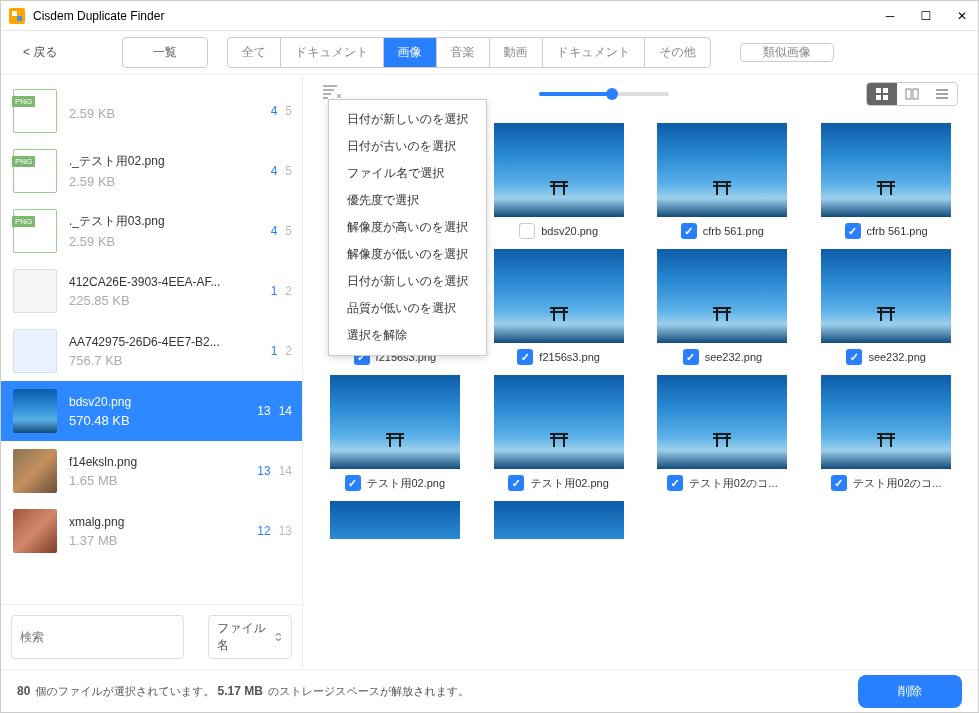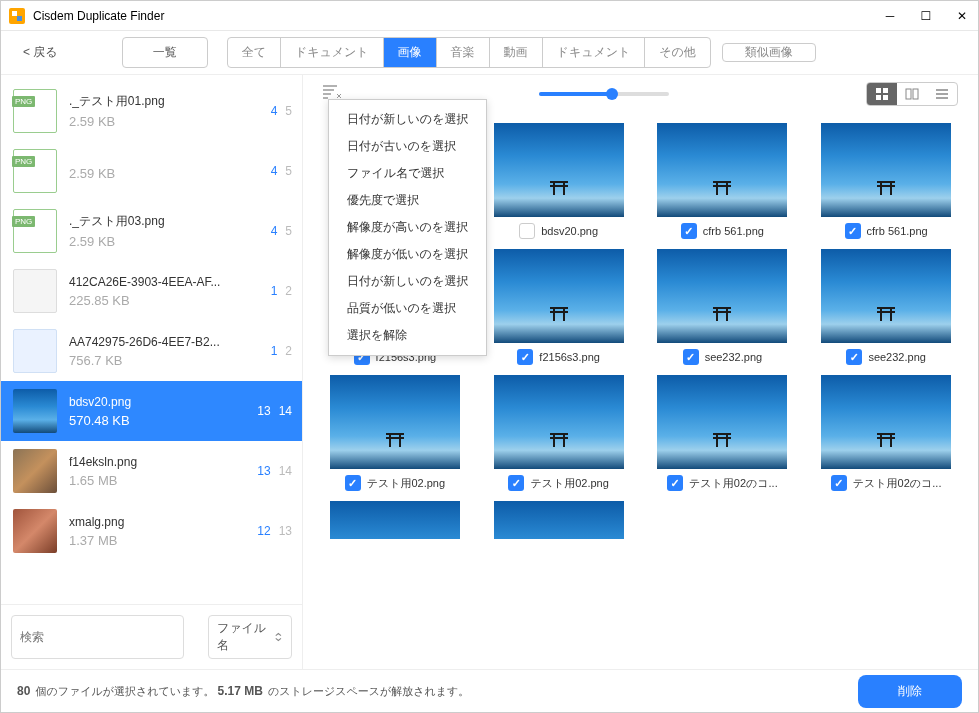--- a/index.html
+++ b/index.html
@@ -9,21 +9,21 @@
 .title-text { font-size:12px; flex:1; }
 .win-btns { display:flex; gap:20px; }
 .win-btn { width:16px; height:16px; display:flex; align-items:center; justify-content:center; font-size:12px; cursor:pointer; }
 .toolbar { height:44px; display:flex; align-items:center; padding:0 12px; gap:4px; border-bottom:1px solid #eee; }
 .back-btn { padding:4px 10px; font-size:12px; cursor:pointer; color:#555; }
 .overview-btn { border:1px solid #ccc; border-radius:4px; padding:6px 30px; font-size:12px; margin-left:50px; cursor:pointer; color:#555; }
 .tabs { display:flex; margin-left:15px; border:1px solid #ccc; border-radius:4px; overflow:hidden; }
 .tab { padding:6px 14px; font-size:12px; border-right:1px solid #ccc; cursor:pointer; color:#888; }
 .tab:last-child { border-right:none; }
 .tab.active { background:#2980ff; color:#fff; }
-.similar-btn { border:1px solid #ccc; border-radius:4px; padding:0 22px; font-size:12px; margin-left:7px; cursor:pointer; color:#888; }
+.similar-btn { border:1px solid #ccc; border-radius:4px; padding:0 22px; font-size:12px; margin-left:25px; cursor:pointer; color:#888; }
 .content { display:flex; height:594px; }
 .sidebar { width:302px; border-right:1px solid #eee; display:flex; flex-direction:column; }
 .sidebar-list { flex:1; overflow:hidden; padding-top:6px; }
 .file-item { display:flex; align-items:center; padding:8px 10px 8px 12px; cursor:pointer; }
 .file-item.selected { background:#2e88ff; }
 .file-item.selected .file-name, .file-item.selected .file-size, .file-item.selected .count { color:#fff; }
 .thumb { width:44px; height:44px; flex-shrink:0; margin-right:12px; border-radius:2px; }
 .thumb.png { border:1px solid #9acd8f; background:#fff; position:relative; display:flex; align-items:center; justify-content:center; }
 .thumb.png::after { content:"PNG"; font-size:8px; background:#7cb870; color:#fff; padding:1px 3px; position:absolute; top:6px; left:-2px; border-radius:1px; }
 .thumb.img { background:linear-gradient(180deg,#0d5ca8 0%,#2a8ad4 40%,#5ab0e8 70%,#124a7a 100%); }
@@ -106,31 +106,31 @@
     </div>
   <div class="similar-btn">類似画像</div>
 </div>
 
 <div class="content">
   <div class="sidebar">
     <div class="sidebar-list" id="sidebar-list">
         <div class="file-item">
           <div class="thumb png"></div>
           <div class="file-info">
-            <div class="file-name">._テスト用01.png</div>
             <div class="file-size">2.59 KB</div>
           </div>
           <div class="counts">
             <span class="count blue">4</span>
             <span class="count">5</span>
           </div>
         </div>
         <div class="file-item">
           <div class="thumb png"></div>
           <div class="file-info">
+            <div class="file-name">._テスト用02.png</div>
             <div class="file-size">2.59 KB</div>
           </div>
           <div class="counts">
             <span class="count blue">4</span>
             <span class="count">5</span>
           </div>
         </div>
         <div class="file-item">
           <div class="thumb png"></div>
           <div class="file-info">

